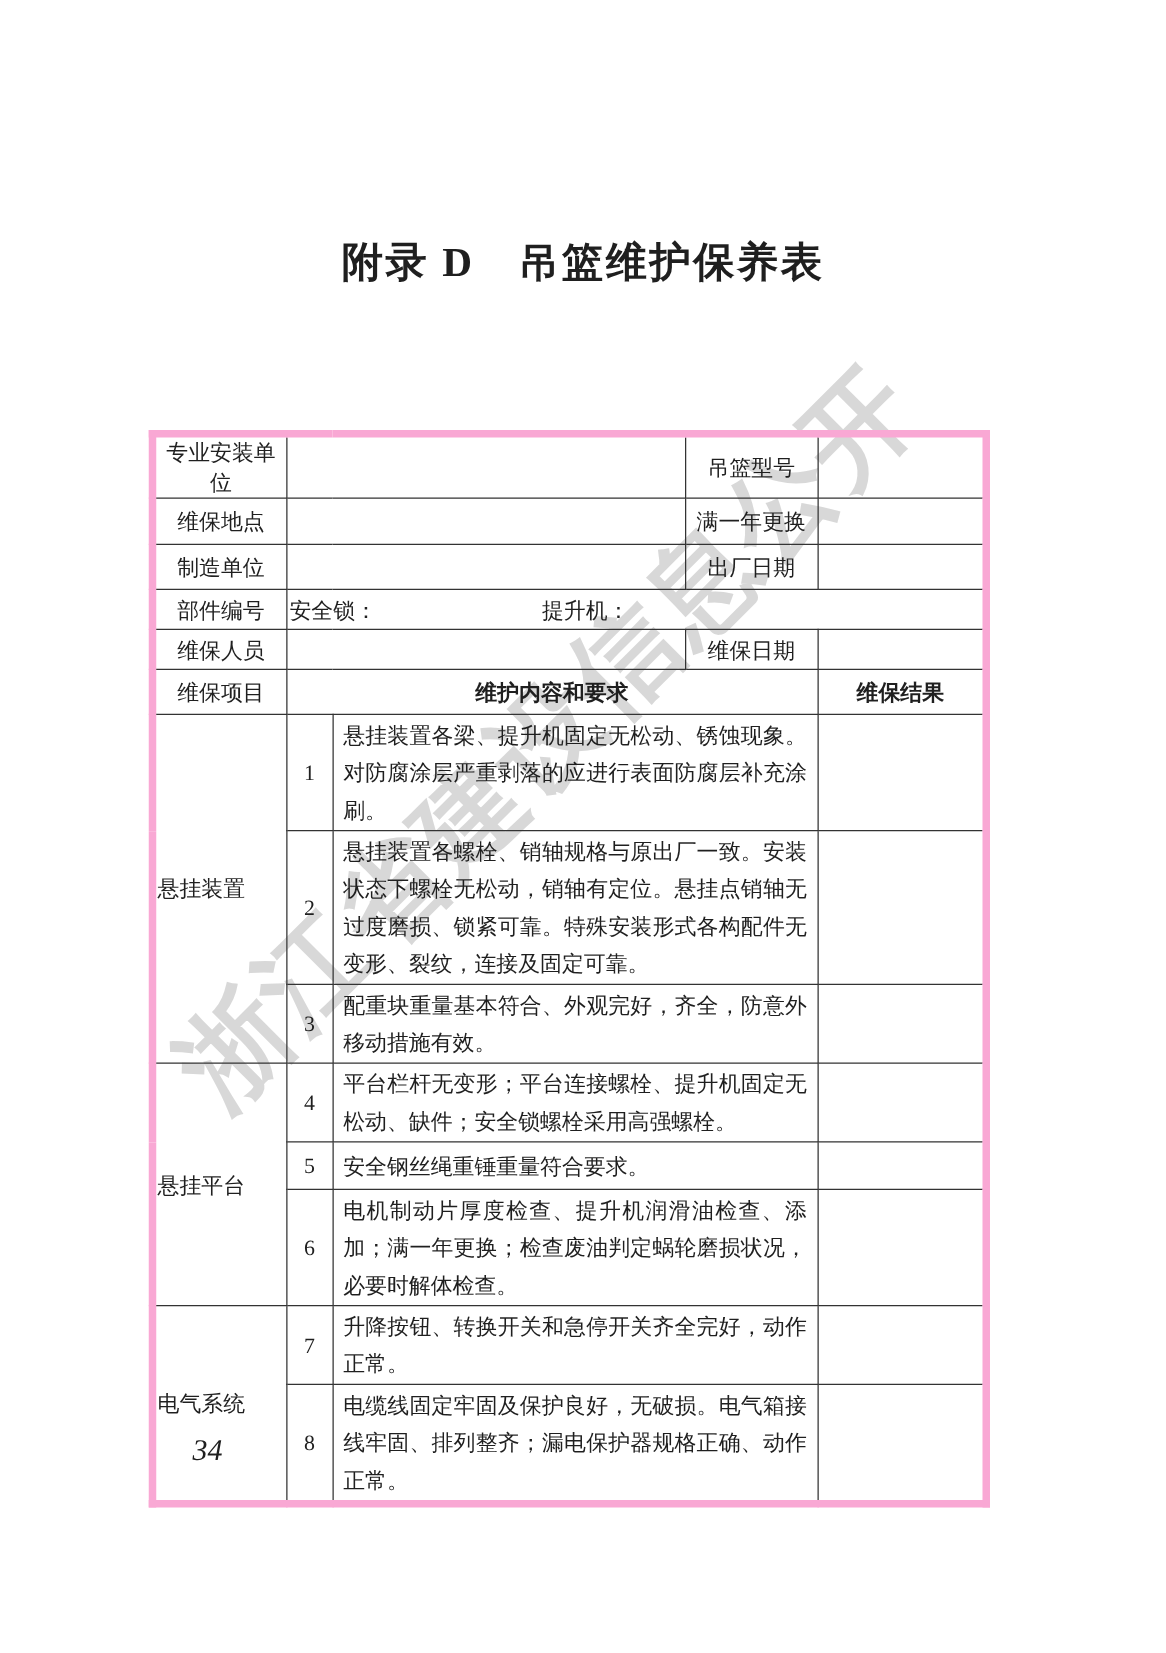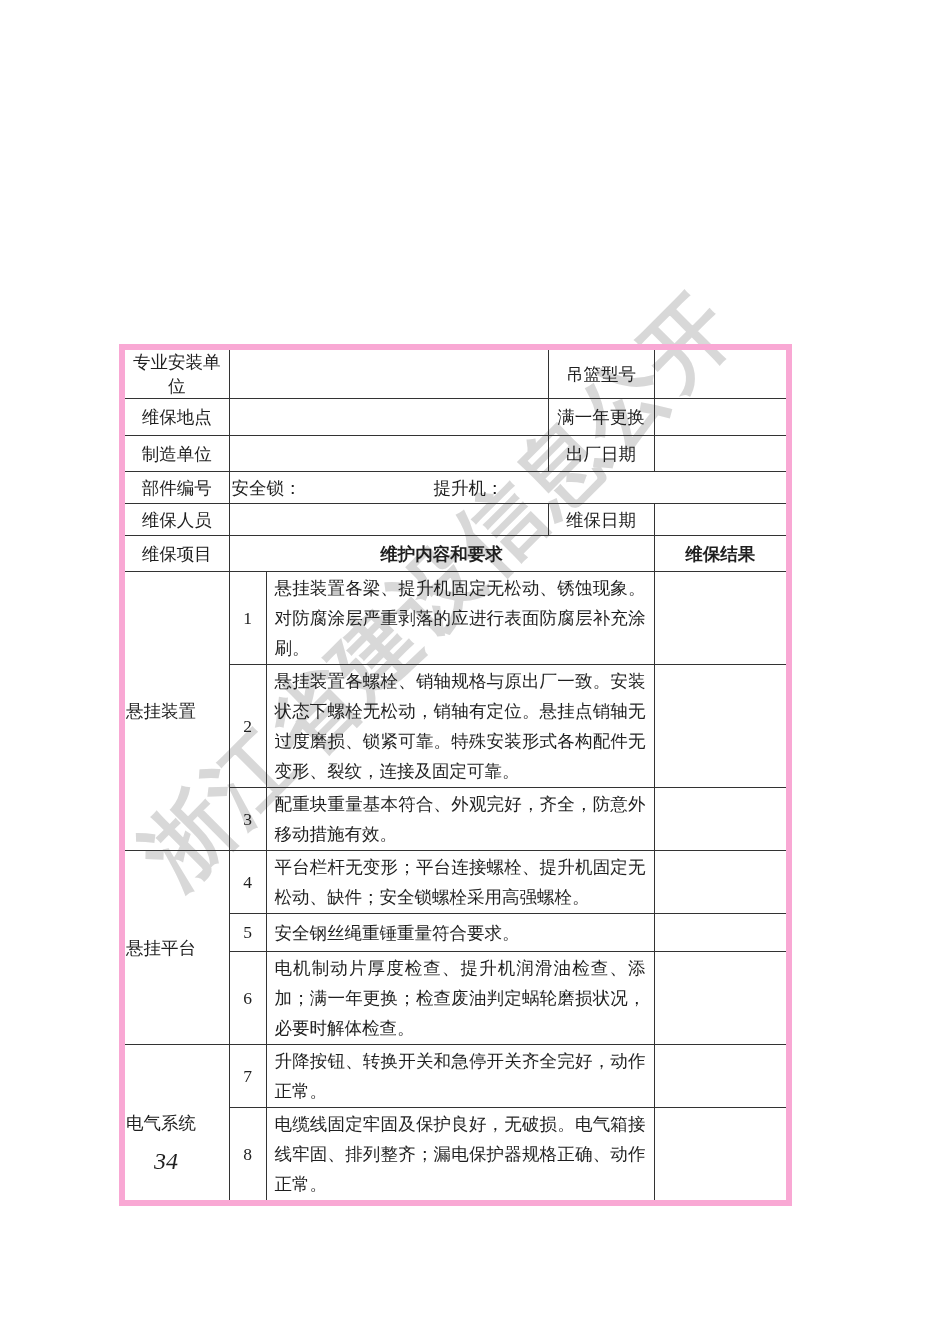--- a/index.html
+++ b/index.html
@@ -55,20 +55,21 @@
     font-style:italic; font-size:24px; z-index:2;
   }
 </style>
 </head>
 <body>
 
 <div class="page">
 
   <div class="watermark">浙江省建设信息公开</div>
 
+  <div class="doc-title">附录 D　吊篮维护保养表</div>
 
 
   <table class="mt">
     <colgroup>
       <col style="width:107px">
         <col style="width:37px">
         <col style="width:282px">
       <col style="width:106px">
         <col style="width:135px">
     </colgroup>

